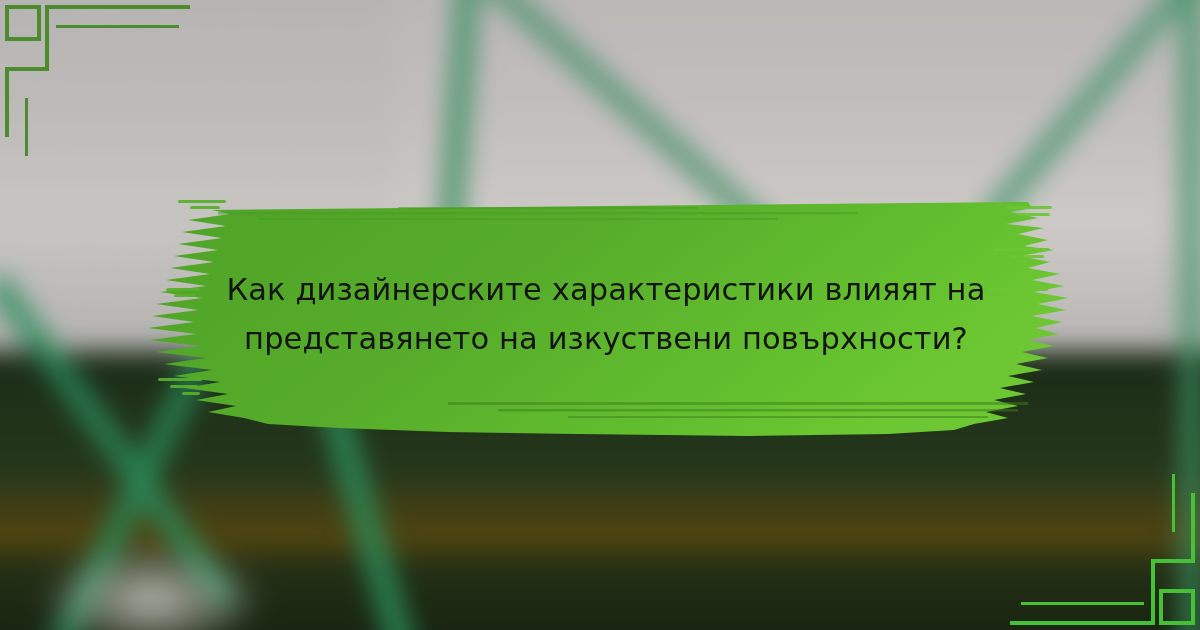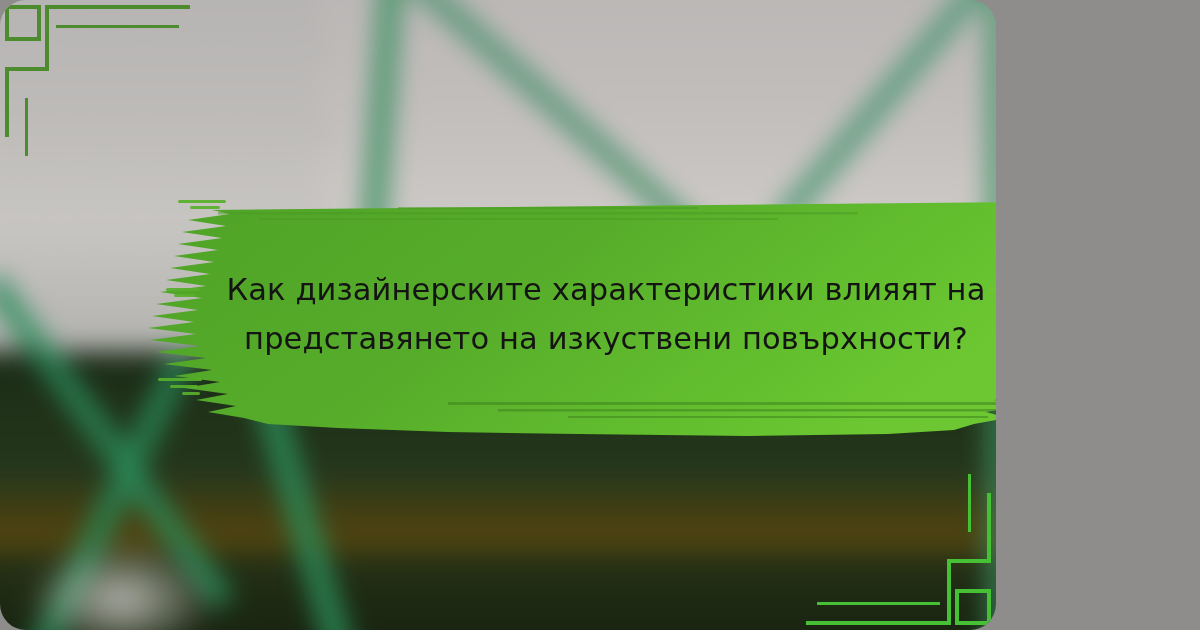--- a/index.html
+++ b/index.html
@@ -6,23 +6,22 @@
   * { margin:0; padding:0; box-sizing:border-box; }
   html, body {
     width:1200px; height:630px;
     overflow:hidden;
     background:#8e8d8c;
     font-family:"Liberation Sans", sans-serif;
   }
 
   #card {
     position:relative;
-    width:996px; height:630px;
+    width:1200px; height:630px;
     overflow:hidden;
-    border-radius:26px;
   }
 
   
   .bg-photo {
     position:absolute; inset:-40px;
     overflow:hidden;
     filter: blur(13px) saturate(1.05);
   }
   .bg-sky {
     position:absolute; left:0; right:0; top:0; height:56%;

